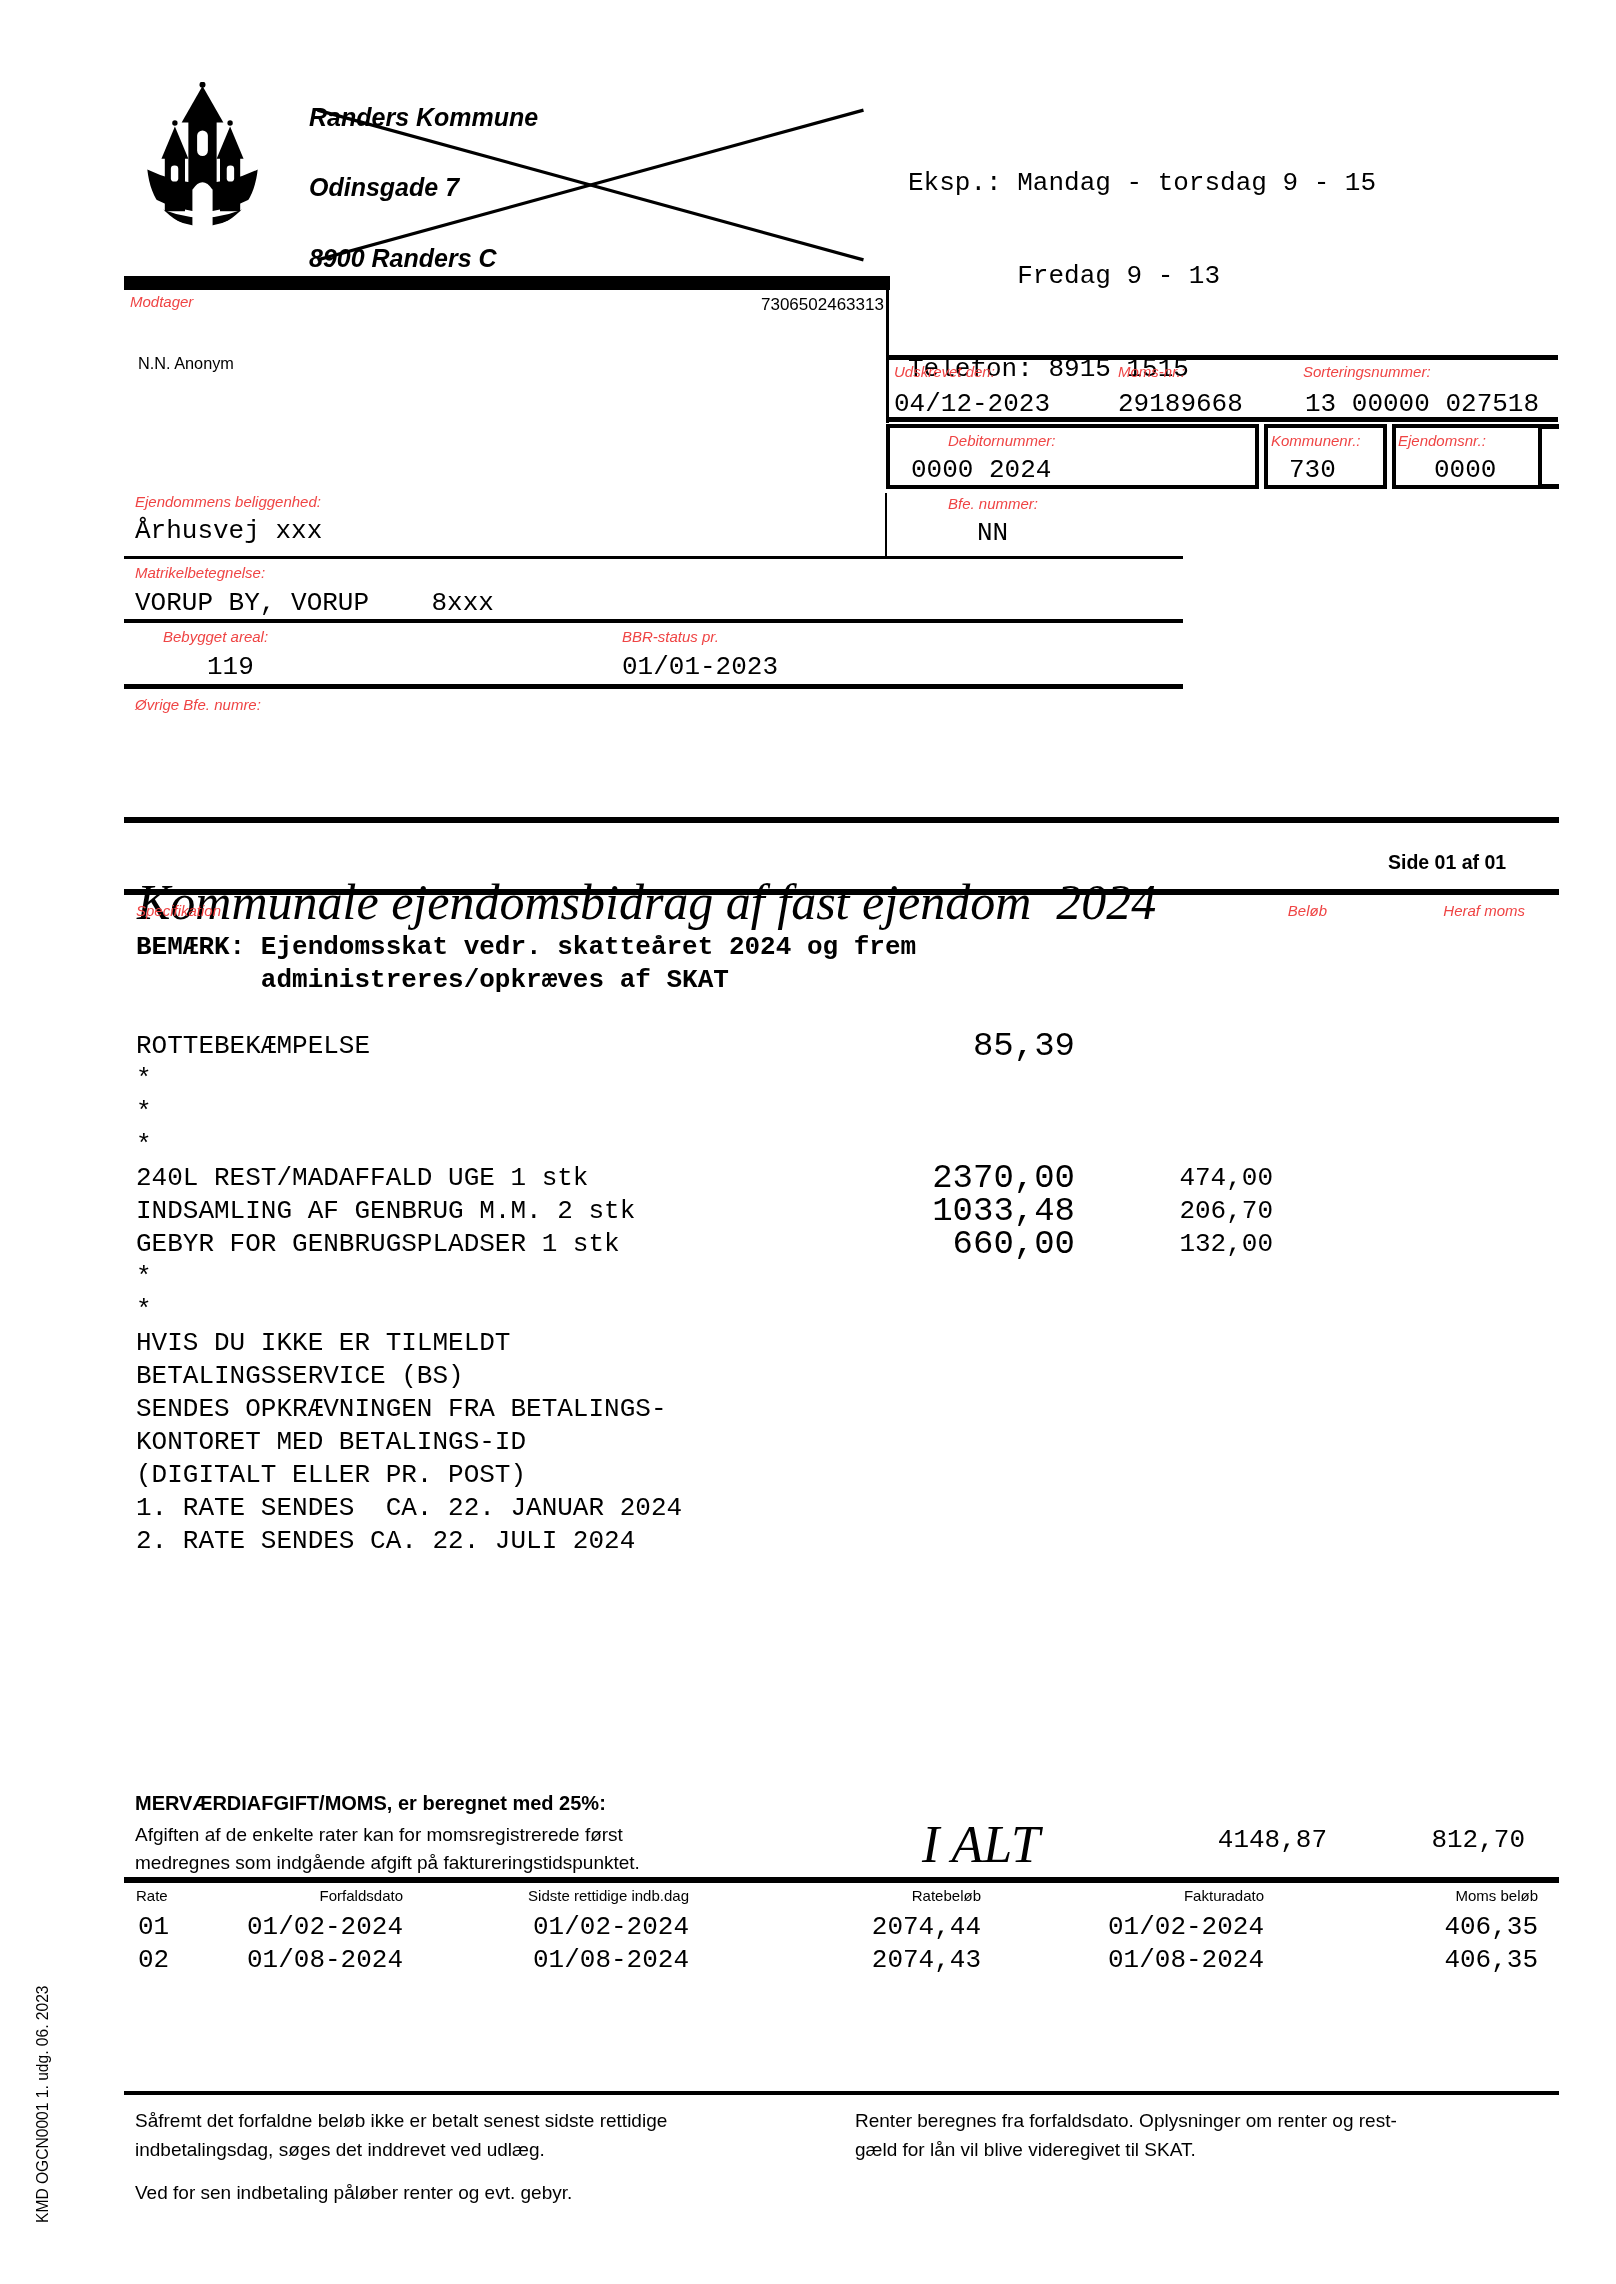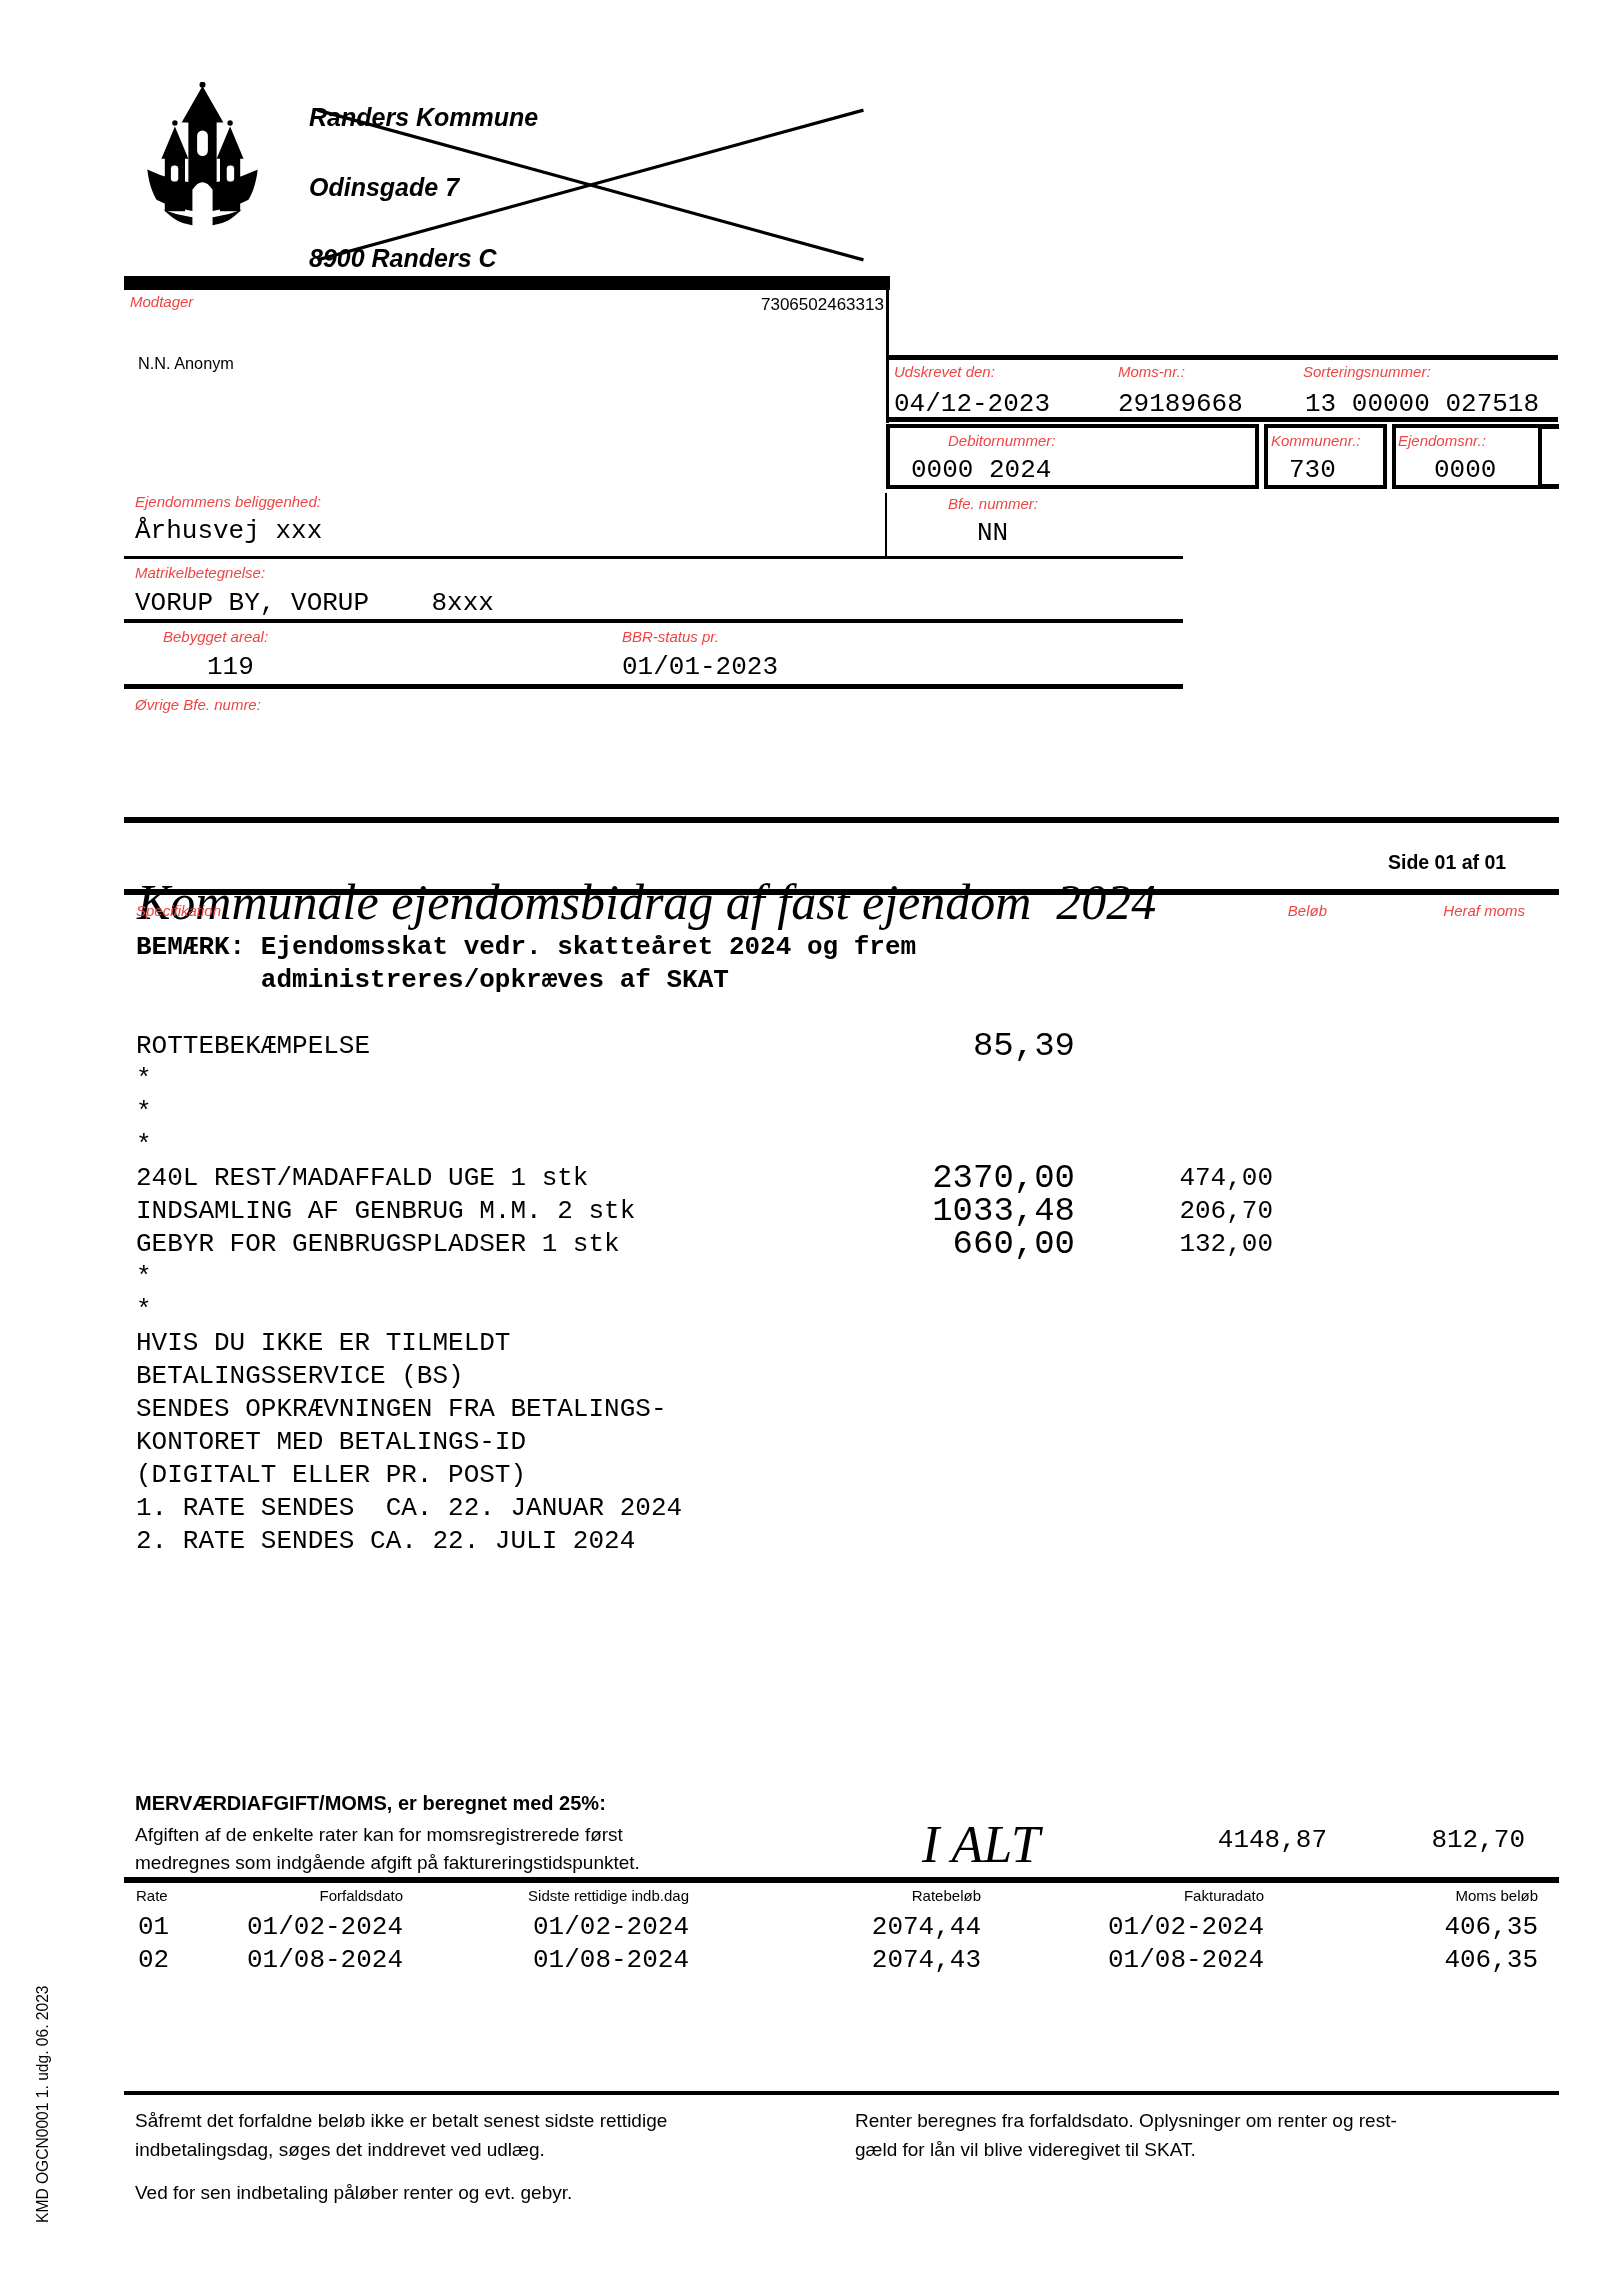--- a/index.html
+++ b/index.html
@@ -60,20 +60,25 @@
 
   <div class="abs sender" style="left:309px;top:103px;">Randers Kommune</div>
   <div class="abs sender" style="left:309px;top:173px;">Odinsgade 7</div>
   <div class="abs sender" style="left:309px;top:244px;">8900 Randers C</div>
 
   <svg class="abs" style="left:311px;top:102px;" width="559" height="166" viewBox="0 0 858 254">
     <line x1="10" y1="12" x2="848" y2="242" stroke="#000" stroke-width="5"></line>
     <line x1="10" y1="242" x2="848" y2="12" stroke="#000" stroke-width="5"></line>
   </svg>
 
+  <div class="abs mono" style="left:908px;top:106px;line-height:31px;">
+    <div>Eksp.: Mandag - torsdag 9 - 15</div>
+    <div>       Fredag 9 - 13</div>
+    <div>Telefon: 8915 1515</div>
+  </div>
 
   <div class="line" style="left:124px;top:276px;width:766px;height:14.3px;"></div>
   <div class="line" style="left:886px;top:276px;width:2.6px;height:147px;"></div>
   <div class="abs lbl" style="left:130px;top:293px;">Modtager</div>
   <div class="abs" style="left:761px;top:295px;font-size:17px;">7306502463313</div>
   <div class="abs" style="left:138px;top:354px;font-size:16.3px;">N.N. Anonym</div>
 
   <div class="line" style="left:886px;top:355px;width:672px;height:5.2px;"></div>
   <div class="abs lbl" style="left:894px;top:363px;">Udskrevet den:</div>
   <div class="abs lbl" style="left:1118px;top:363px;">Moms-nr.:</div>

